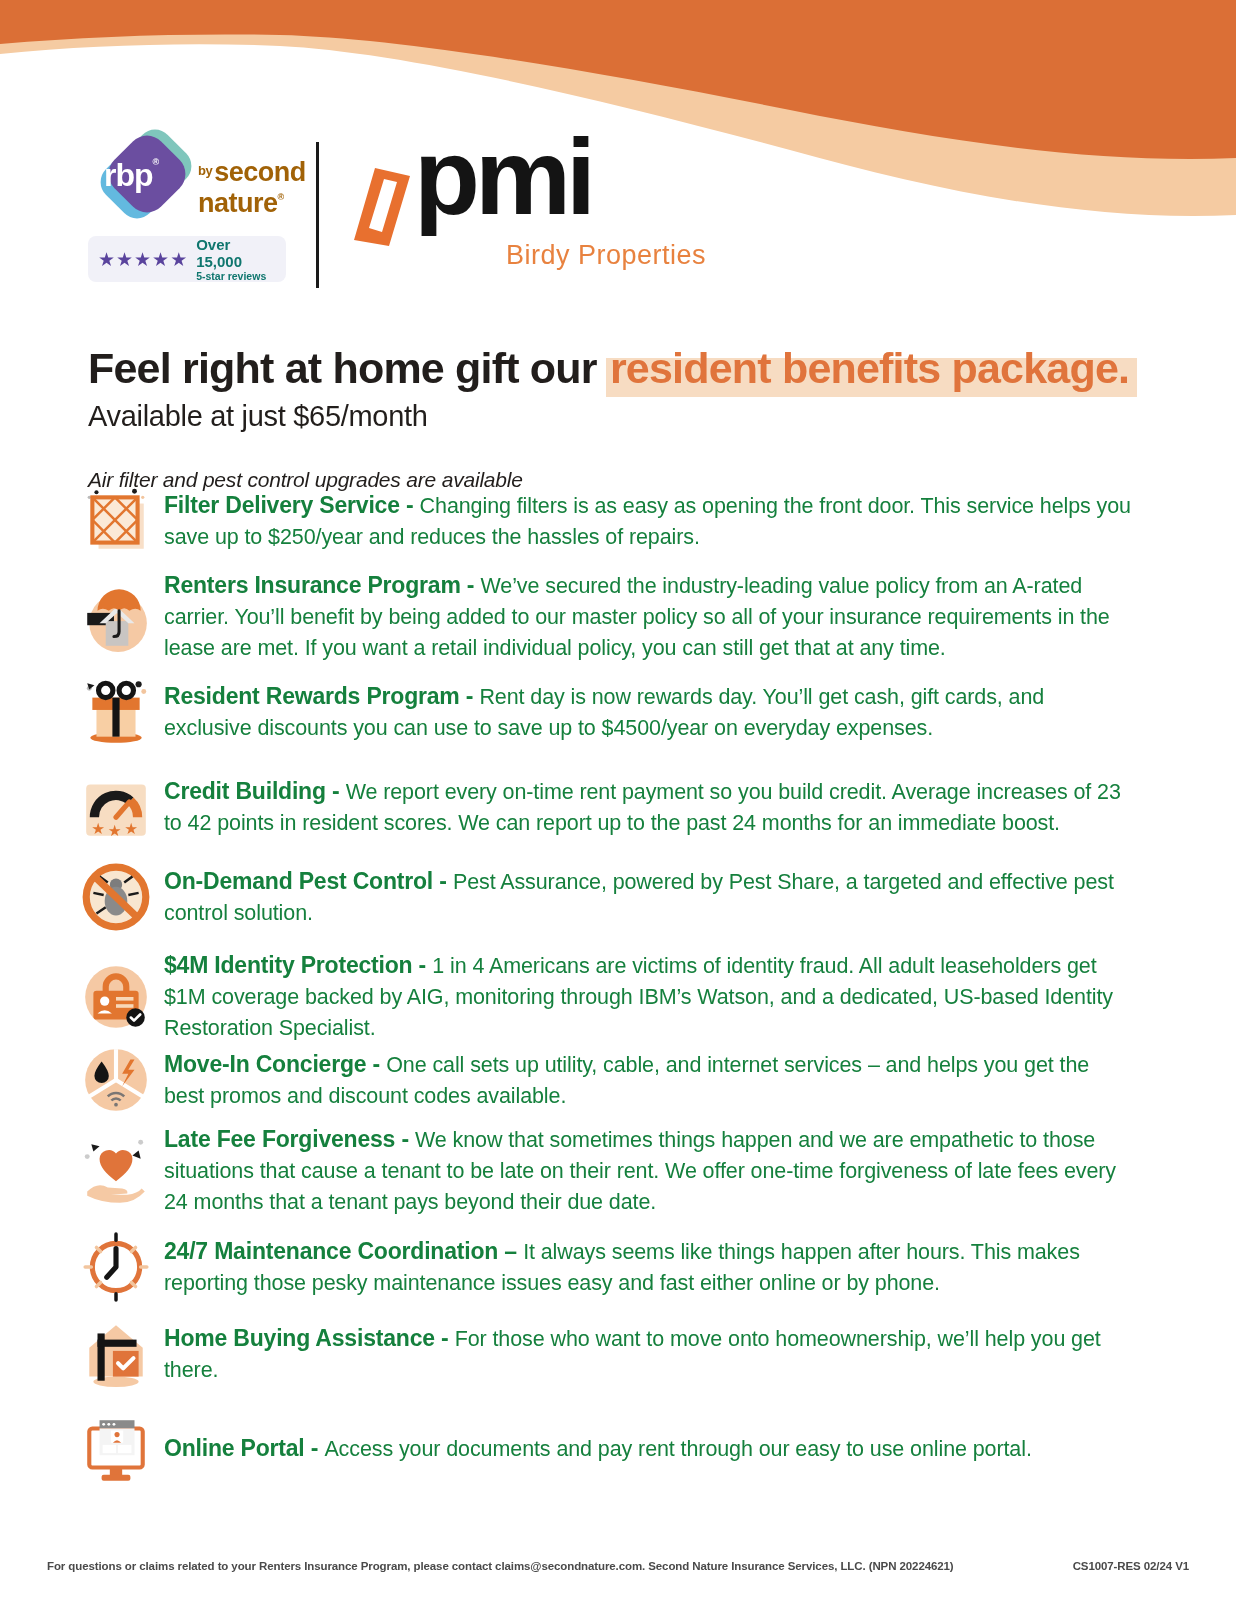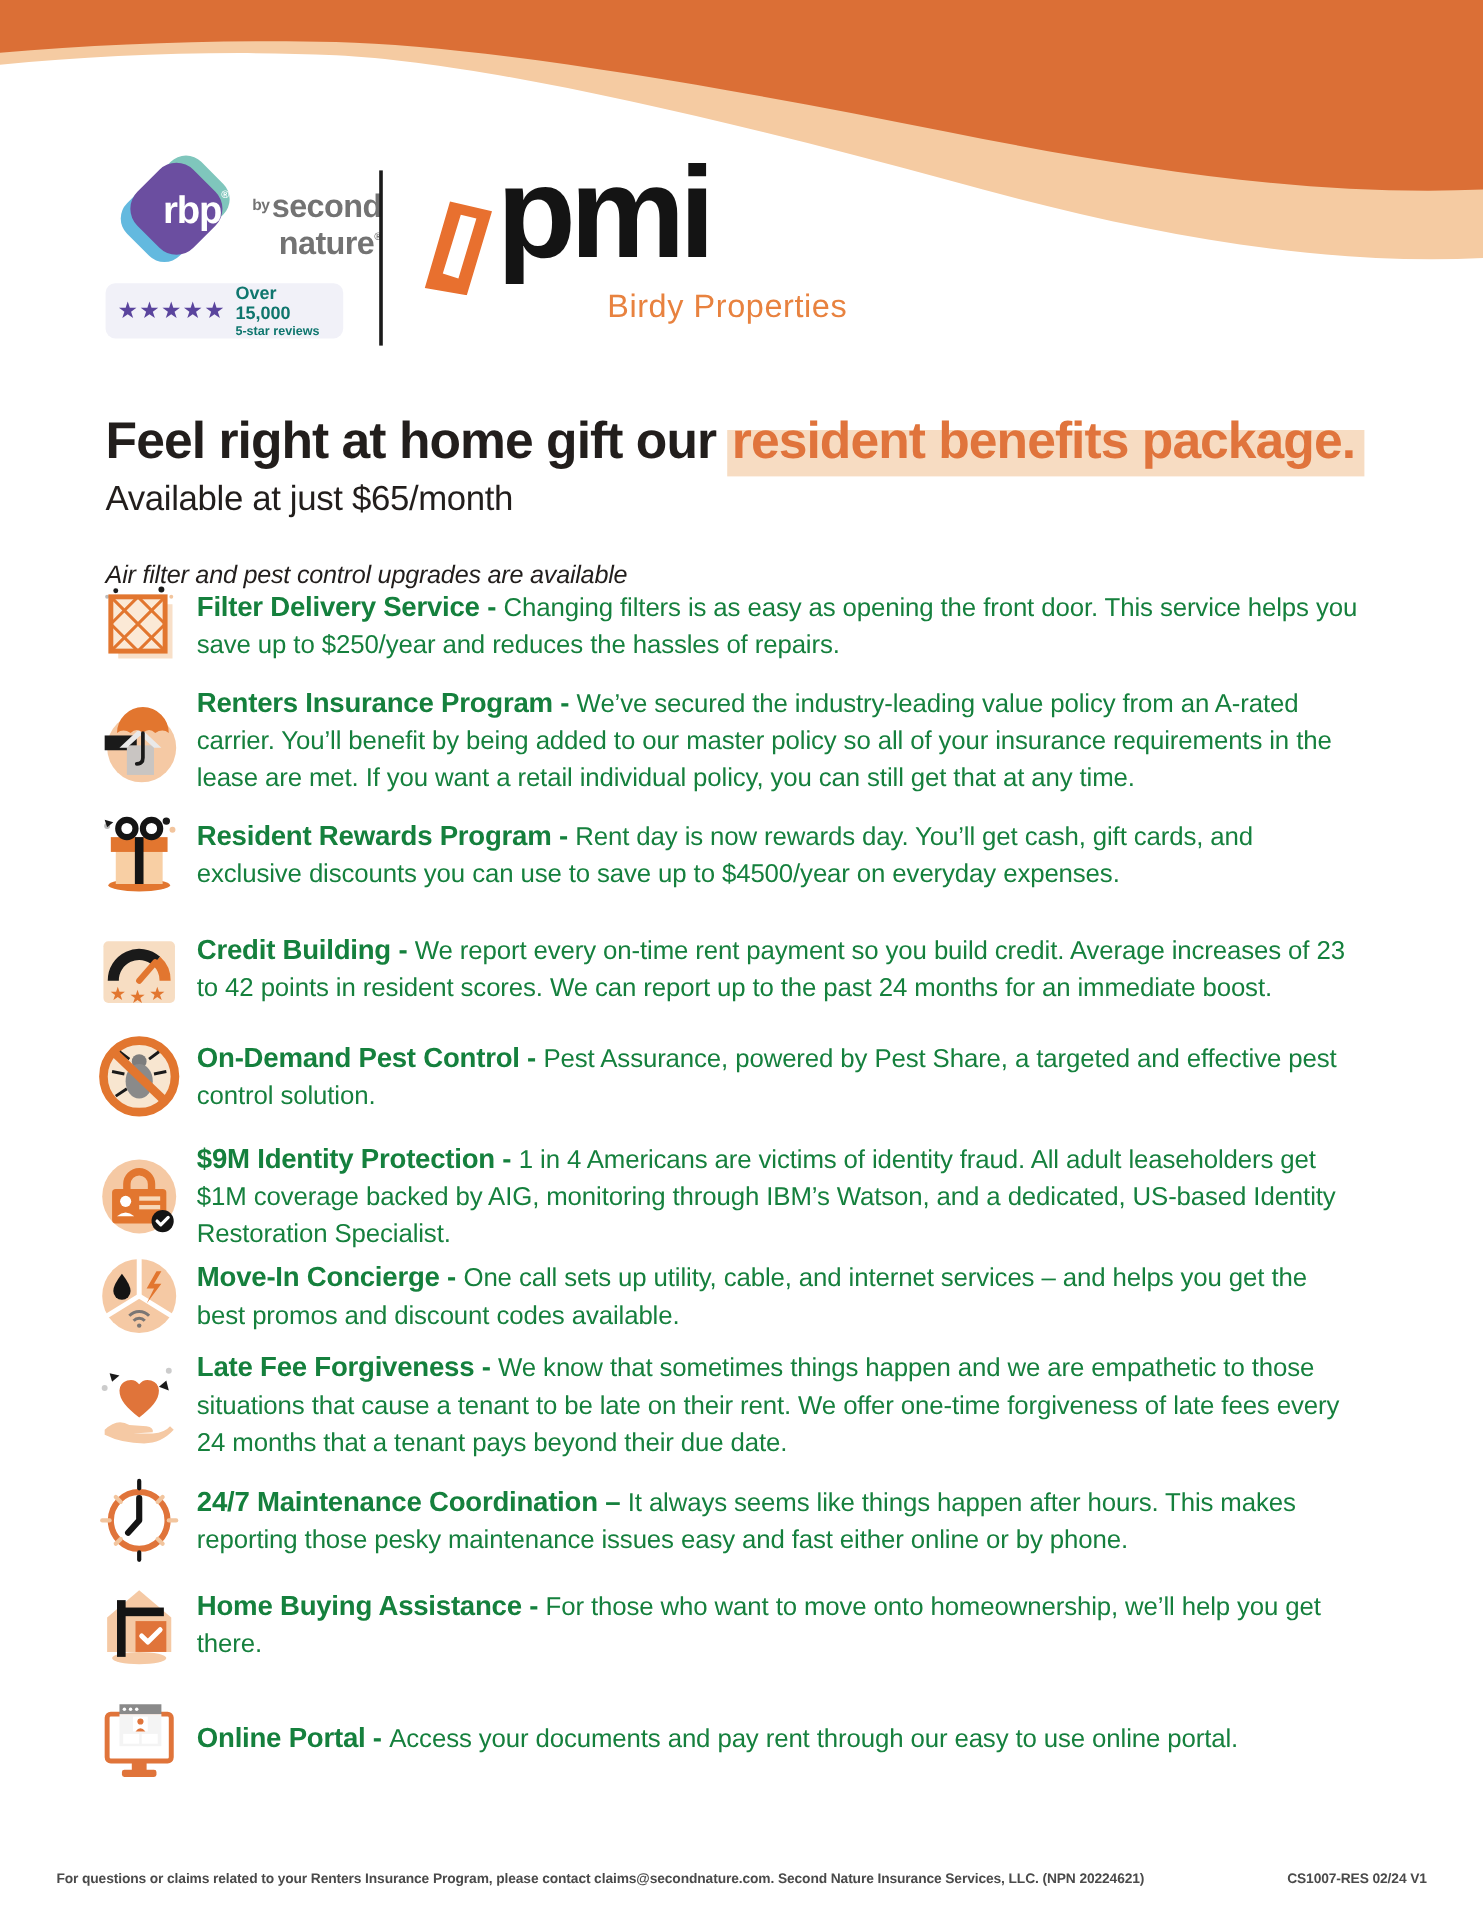--- a/index.html
+++ b/index.html
@@ -11,25 +11,25 @@
   }
   
   .wave { position:absolute; top:0; left:0; width:1236px; height:230px; }
 
   
   .rbp-logo { position:absolute; left:104px; top:131px; width:86px; height:86px; }
   .rbp-shape { position:absolute; border-radius:18px; }
   .rbp-teal  { width:62px; height:62px; left:20px; top:4px; background:#7FC6BC; transform:rotate(45deg); }
   .rbp-blue  { width:62px; height:62px; left:2px;  top:20px; background:#63B9DF; transform:rotate(45deg); }
   .rbp-purple{ width:66px; height:66px; left:10px; top:10px; background:#6B4EA0; transform:rotate(45deg); border-radius:20px; }
-  .rbp-text { position:absolute; left:0; top:26px; width:86px; text-align:right;
+  .rbp-text { position:absolute; left:0; top:26px; width:86px; text-align:left;
     color:#ffffff; font-size:32px; font-weight:bold; letter-spacing:-1px; }
   .rbp-text sup { font-size:9px; vertical-align:top; }
-  .sn-wordmark { position:absolute; left:198px; top:158px; width:120px; text-align:right;
-    color:#737373; font-weight:bold; line-height:25px; }
+  .sn-wordmark { position:absolute; left:198px; top:158px; width:120px; 
+    color:#a16207; font-weight:bold; line-height:25px; }
   .sn-line1 { font-size:27px; letter-spacing:-0.5px; }
   .sn-by { font-size:13px; font-weight:bold; margin-right:2px; vertical-align:6px; }
   .sn-line2 { font-size:27px; letter-spacing:-0.5px; }
   .sn-reg { font-size:9px; vertical-align:12px; }
   .reviews-pill { position:absolute; left:88px; top:236px; width:198px; height:46px;
     background:#F1F1F8; border-radius:8px; display:flex; align-items:center; padding:0 10px; }
   .stars { color:#5A449D; font-size:19px; letter-spacing:1px; margin-right:8px; line-height:1; }
   .reviews-text { color:#0f766e; line-height:1.15; }
   .reviews-line1 { font-size:15px; font-weight:bold; }
   .reviews-line2 { font-size:10.5px; font-weight:bold; }
@@ -187,21 +187,21 @@
         <path d="M26,32 v-6 a10,10 0 0 1 20,0 v6" stroke="#E2762F" stroke-width="6" fill="none"></path>
         <rect x="14" y="30" width="44" height="28" rx="3" fill="#E2762F"></rect>
         <circle cx="25" cy="40" r="4.5" fill="#FFFFFF"></circle>
         <path d="M18,52 q7,-6 14,0 Z" fill="#FFFFFF"></path>
         <rect x="36" y="36" width="17" height="3.5" fill="#F8D8B8"></rect>
         <rect x="36" y="43" width="17" height="3.5" fill="#F8D8B8"></rect>
         <circle cx="55" cy="56" r="9" fill="#141414"></circle>
         <path d="M50.5,56 l3,3 6,-6" stroke="#FFFFFF" stroke-width="2.6" fill="none" stroke-linecap="round" stroke-linejoin="round"></path>
       </svg>
     </div>
-    <div class="row-text"><span class="row-title">$9M Identity Protection - </span><span>1 in 4 Americans are victims of identity fraud. All adult leaseholders get $1M coverage backed by AIG, monitoring through IBM’s Watson, and a dedicated, US-based Identity Restoration Specialist.</span></div>
+    <div class="row-text"><span class="row-title">$4M Identity Protection - </span><span>1 in 4 Americans are victims of identity fraud. All adult leaseholders get $1M coverage backed by AIG, monitoring through IBM’s Watson, and a dedicated, US-based Identity Restoration Specialist.</span></div>
   </div>
 
   <div class="row" style="top:1043px">
     <div class="icon-box">
       <svg width="74" height="74" viewBox="0 0 72 72">
         <circle cx="36" cy="36" r="30" fill="#F5C9A4"></circle>
         <g stroke="#FFFFFF" stroke-width="4">
           <line x1="36" y1="6" x2="36" y2="36"></line>
           <line x1="36" y1="36" x2="10" y2="52"></line>
           <line x1="36" y1="36" x2="62" y2="52"></line>

